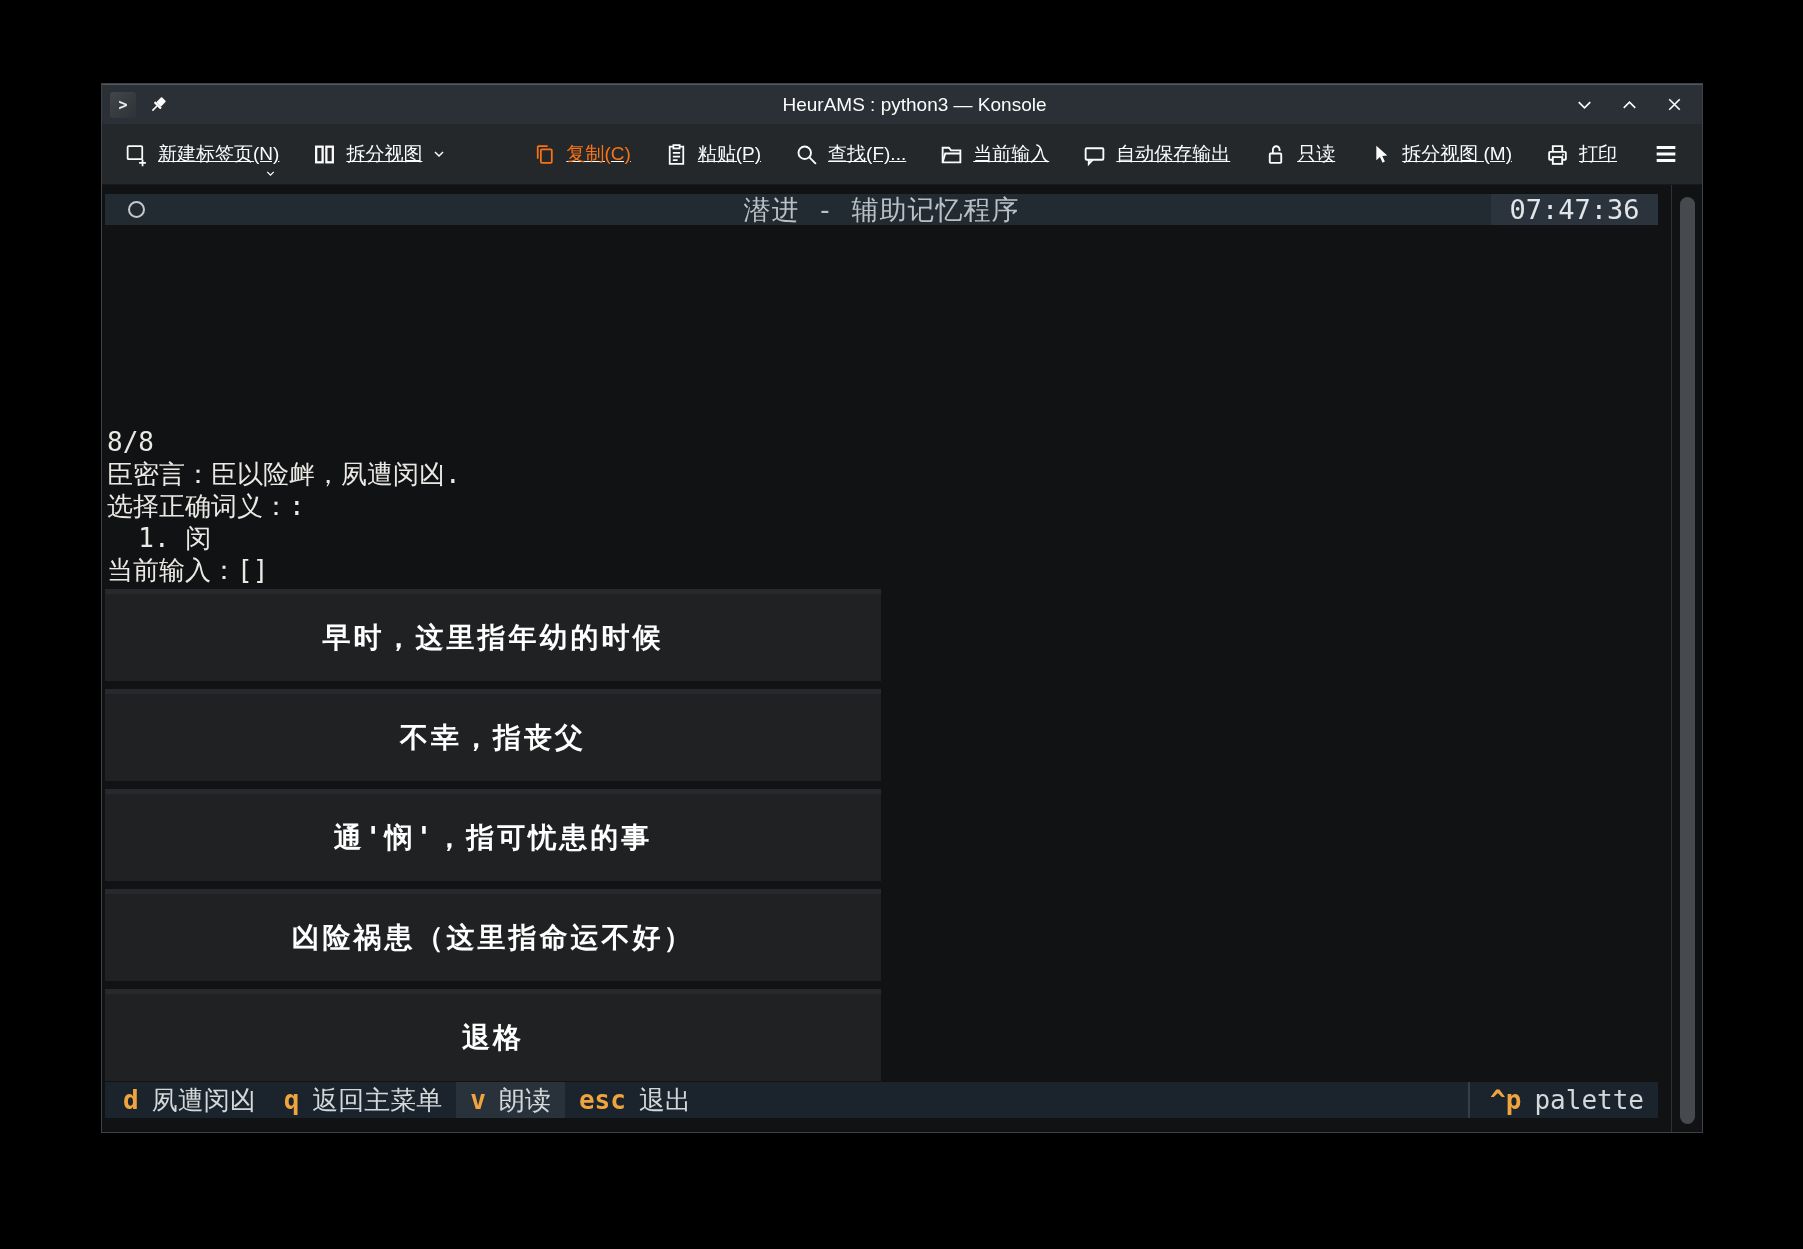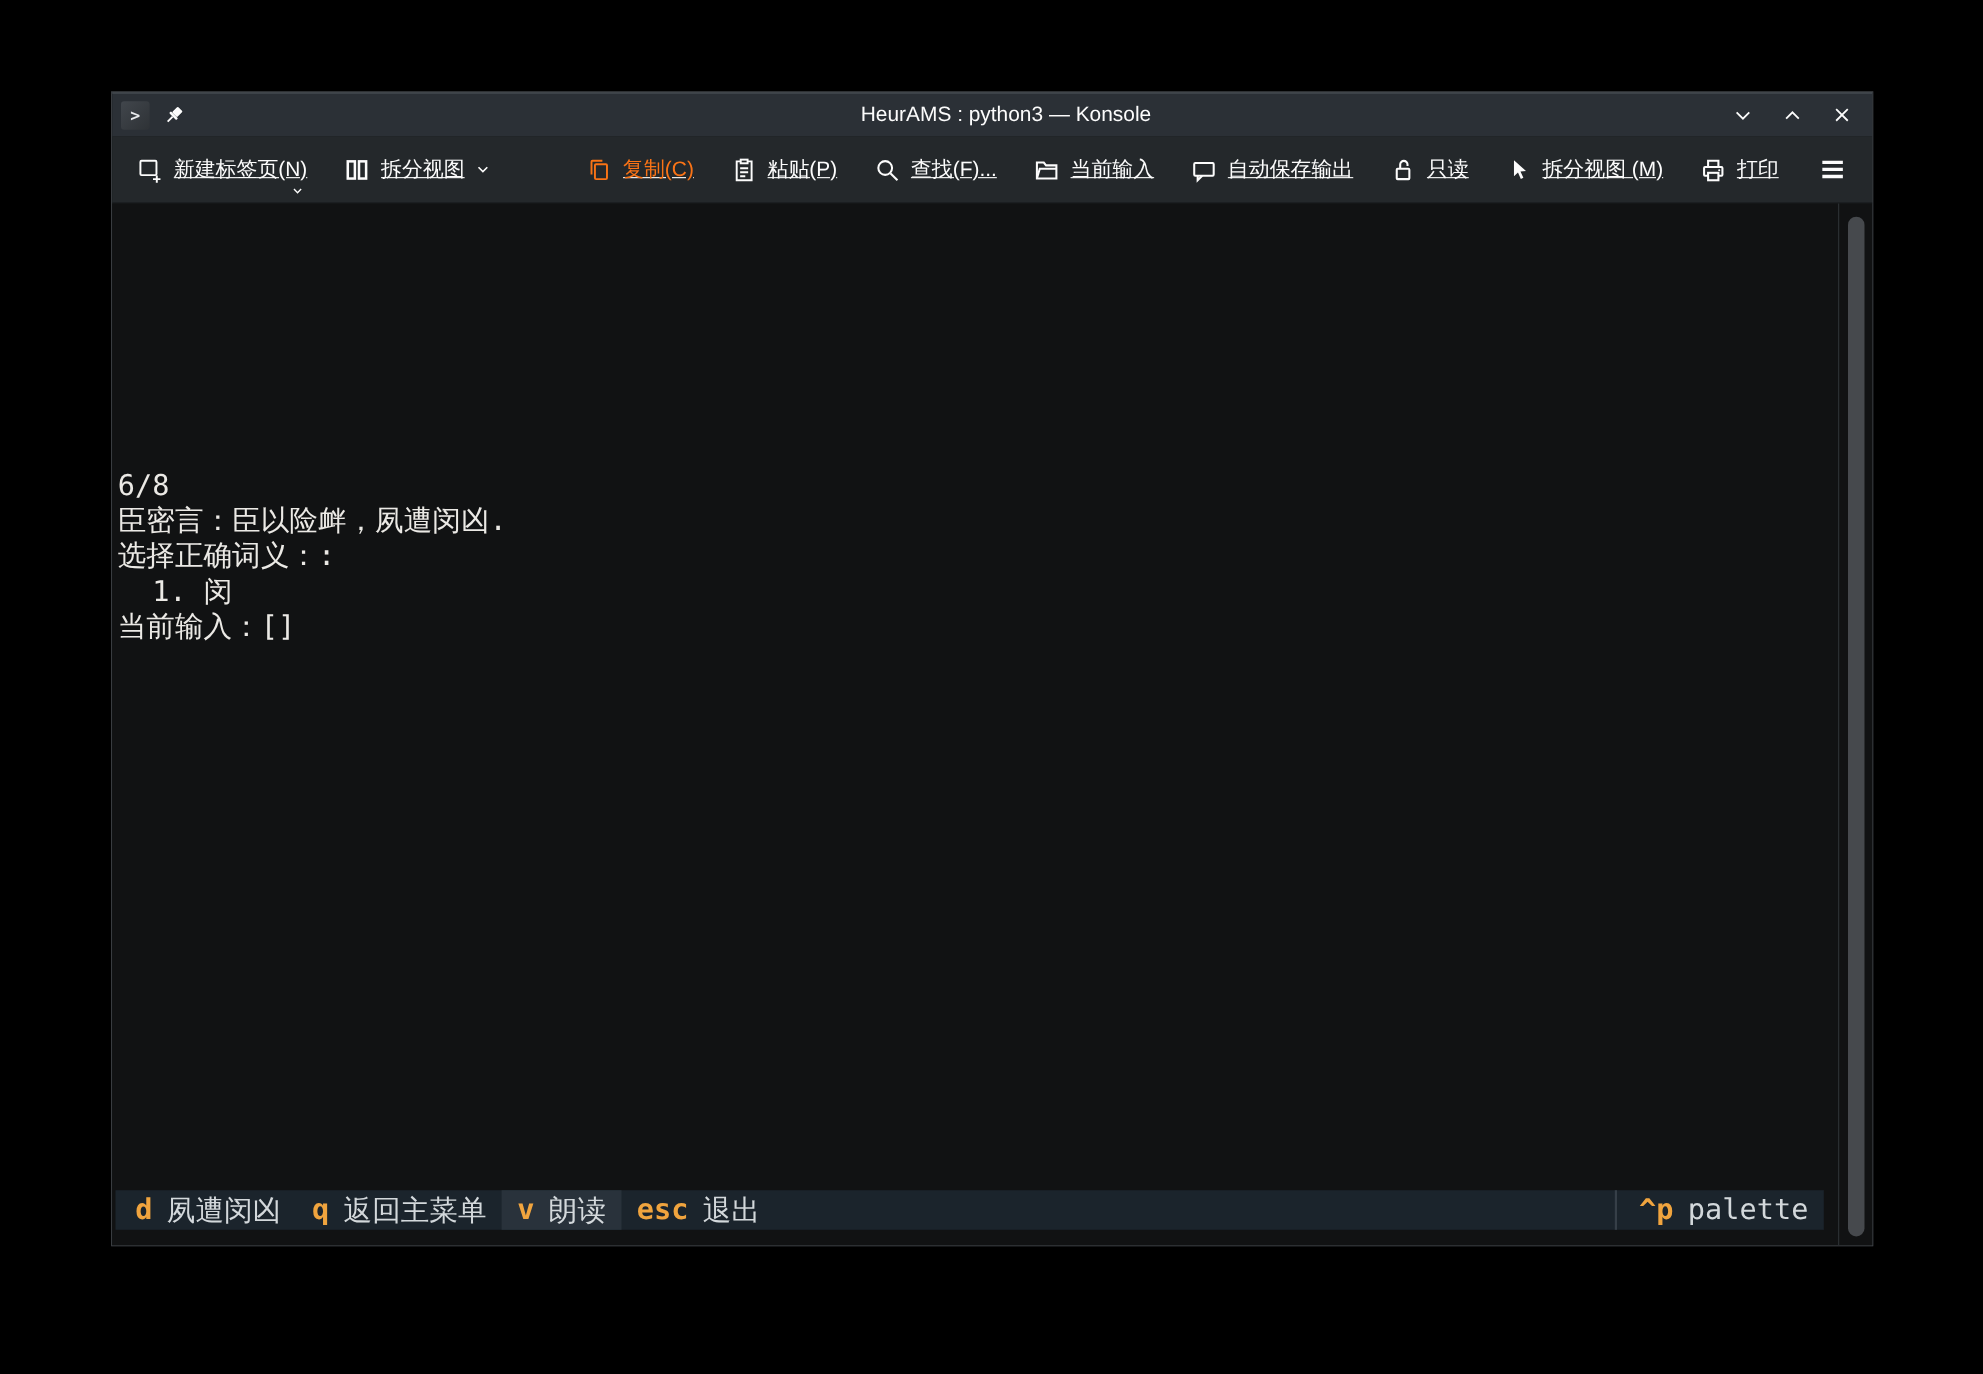--- a/index.html
+++ b/index.html
@@ -225,27 +225,39 @@
       <span>
         <svg width="28" height="28" viewBox="0 0 24 24" fill="none" stroke="currentColor" stroke-width="2.6">
           <path d="M4 6.5 H20 M4 12 H20 M4 17.5 H20"></path>
           </svg>
       </span>
     </div>
   </div>
 
   <div class="term">
 
-
-    <div class="tui-lines">6/8
+    <div class="tui-header">
+      <div class="spinner"></div>
+      <div class="tui-title">潜进 - 辅助记忆程序</div>
+      <div class="clock">07:47:36</div>
+    </div>
+
+    <div class="tui-lines">8/8
 臣密言：臣以险衅，夙遭闵凶.
 选择正确词义：:
   1. 闵
 当前输入：[]</div>
 
+    <div class="options">
+      <div class="opt">早时，这里指年幼的时候</div>
+      <div class="opt">不幸，指丧父</div>
+      <div class="opt">通'悯'，指可忧患的事</div>
+      <div class="opt">凶险祸患（这里指命运不好）</div>
+      <div class="opt">退格</div>
+    </div>
 
     <div class="footer">
       <div class="fitem">
         <span class="fkey">d</span>
         <span>夙遭闵凶</span>
       </div>
       <div class="fitem">
         <span class="fkey">q</span>
         <span>返回主菜单</span>
       </div>

